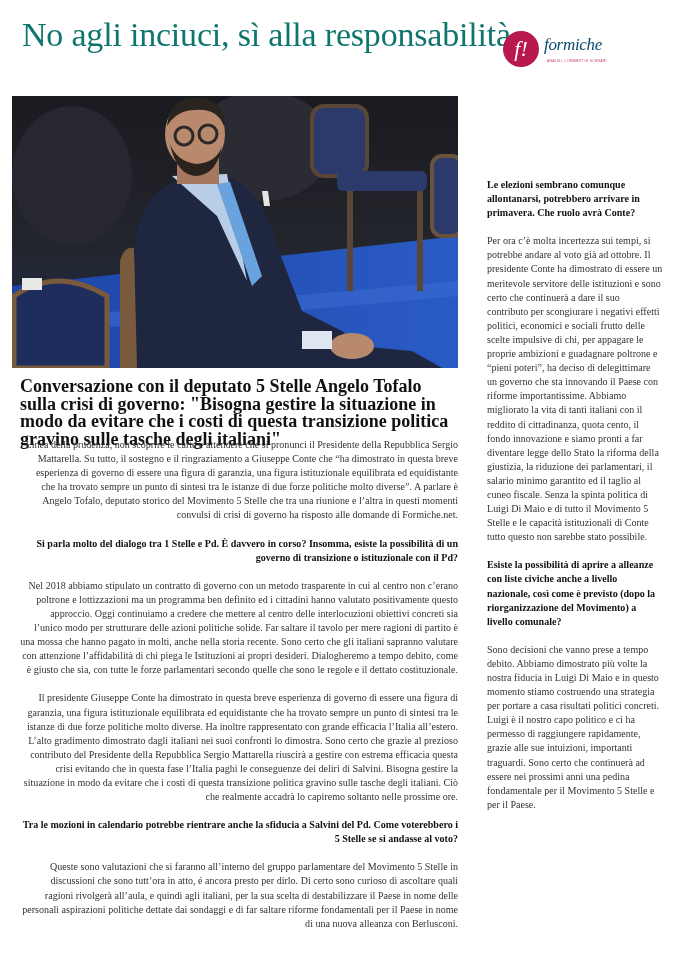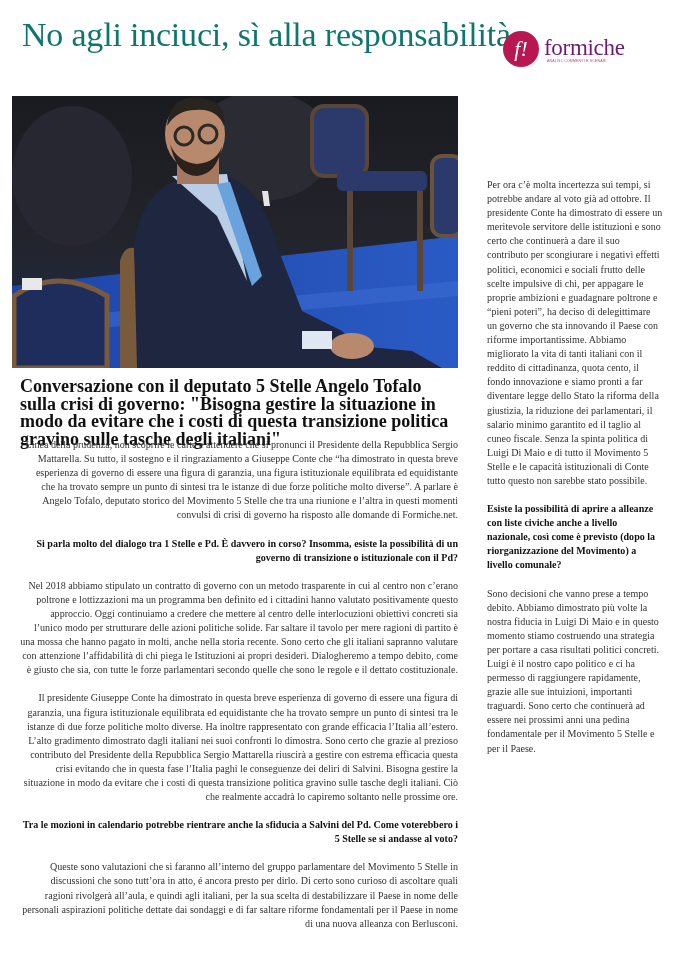--- a/index.html
+++ b/index.html
@@ -4,21 +4,21 @@
   <style>
     html, body { margin:0; padding:0; background:#ffffff; }
     body { width:678px; height:960px; position:relative; overflow:hidden;
       font-family:"Liberation Serif", "DejaVu Serif", serif; color:#222; }
     .title { position:absolute; left:22px; top:18px; width:470px;
       font-size:34px; line-height:33px; color:#0f766e; letter-spacing:-0.2px; }
     .title div { white-space:nowrap; }
     .logo { position:absolute; left:503px; top:31px; width:130px; height:40px; }
     .logo-circle { position:absolute; left:0; top:0; width:36px; height:36px; border-radius:50%;
       background:#b8174f; color:#fff; font-style:italic; font-size:22px; line-height:36px; text-align:center; }
-    .logo-name { position:absolute; left:41px; top:4px; font-size:23px; color:#701a75; letter-spacing:-0.3px; }
+    .logo-name { position:absolute; left:41px; top:4px; font-style:italic; font-size:17px; color:#0c4a6e; letter-spacing:-0.3px; }
     .logo-tag { position:absolute; left:44px; top:28px; font-family:"Liberation Sans", sans-serif; font-size:3.5px; color:#c4457a; letter-spacing:0.2px; white-space:nowrap; }
 
     .photo { position:absolute; left:12px; top:96px; width:446px; height:272px; overflow:hidden;
       background:#1c1d22; }
     .photo svg { display:block; }
 
     .headline { position:absolute; left:20px; top:378px; width:440px; font-weight:bold;
       font-size:18px; line-height:17.5px; color:#111; }
 
     .lcol { position:absolute; left:20px; top:438px; width:438px; font-size:10.05px; line-height:14.1px; color:#333; text-align:justify; }
@@ -95,16 +95,17 @@
 <div class="lcol">
   <p>Linea della prudenza, non scoprire le carte e attendere che si pronunci il Presidente della Repubblica Sergio Mattarella. Su tutto, il sostegno e il ringraziamento a Giuseppe Conte che “ha dimostrato in questa breve esperienza di governo di essere una figura di garanzia, una figura istituzionale equilibrata ed equidistante che ha trovato sempre un punto di sintesi tra le istanze di due forze politiche molto diverse”. A parlare è Angelo Tofalo, deputato storico del Movimento 5 Stelle che tra una riunione e l’altra in questi momenti convulsi di crisi di governo ha risposto alle domande di Formiche.net.</p>
   <p class="q">Si parla molto del dialogo tra 1 Stelle e Pd. È davvero in corso? Insomma, esiste la possibilità di un governo di transizione o istituzionale con il Pd?</p>
   <p>Nel 2018 abbiamo stipulato un contratto di governo con un metodo trasparente in cui al centro non c’erano poltrone e lottizzazioni ma un programma ben definito ed i cittadini hanno valutato positivamente questo approccio. Oggi continuiamo a credere che mettere al centro delle interlocuzioni obiettivi concreti sia l’unico modo per strutturare delle azioni politiche solide. Far saltare il tavolo per mere ragioni di partito è una mossa che hanno pagato in molti, anche nella storia recente. Sono certo che gli italiani sapranno valutare con attenzione l’affidabilità di chi piega le Istituzioni ai propri desideri. Dialogheremo a tempo debito, come è giusto che sia, con tutte le forze parlamentari secondo quelle che sono le regole e il dettato costituzionale.</p>
   <p>Il presidente Giuseppe Conte ha dimostrato in questa breve esperienza di governo di essere una figura di garanzia, una figura istituzionale equilibrata ed equidistante che ha trovato sempre un punto di sintesi tra le istanze di due forze politiche molto diverse. Ha inoltre rappresentato con grande efficacia l’Italia all’estero. L’alto gradimento dimostrato dagli italiani nei suoi confronti lo dimostra. Sono certo che grazie al prezioso contributo del Presidente della Repubblica Sergio Mattarella riuscirà a gestire con estrema efficacia questa crisi evitando che in questa fase l’Italia paghi le conseguenze dei deliri di Salvini. Bisogna gestire la situazione in modo da evitare che i costi di questa transizione politica gravino sulle tasche degli italiani. Ciò che realmente accadrà lo capiremo soltanto nelle prossime ore.</p>
   <p class="q">Tra le mozioni in calendario potrebbe rientrare anche la sfiducia a Salvini del Pd. Come voterebbero i 5 Stelle se si andasse al voto?</p>
   <p>Queste sono valutazioni che si faranno all’interno del gruppo parlamentare del Movimento 5 Stelle in discussioni che sono tutt’ora in atto, é ancora presto per dirlo. Di certo sono curioso di ascoltare quali ragioni rivolgerà all’aula, e quindi agli italiani, per la sua scelta di destabilizzare il Paese in nome delle personali aspirazioni politiche dettate dai sondaggi e di far saltare riforme fondamentali per il Paese in nome di una nuova alleanza con Berlusconi.</p>
 </div>
 
 <div class="rcol">
+  <p class="q">Le elezioni sembrano comunque allontanarsi, potrebbero arrivare in primavera. Che ruolo avrà Conte?</p>
   <p>Per ora c’è molta incertezza sui tempi, si potrebbe andare al voto già ad ottobre. Il presidente Conte ha dimostrato di essere un meritevole servitore delle istituzioni e sono certo che continuerà a dare il suo contributo per scongiurare i negativi effetti politici, economici e sociali frutto delle scelte impulsive di chi, per appagare le proprie ambizioni e guadagnare poltrone e “pieni poteri”, ha deciso di delegittimare un governo che sta innovando il Paese con riforme importantissime. Abbiamo migliorato la vita di tanti italiani con il reddito di cittadinanza, quota cento, il fondo innovazione e siamo pronti a far diventare legge dello Stato la riforma della giustizia, la riduzione dei parlamentari, il salario minimo garantito ed il taglio al cuneo fiscale. Senza la spinta politica di Luigi Di Maio e di tutto il Movimento 5 Stelle e le capacità istituzionali di Conte tutto questo non sarebbe stato possibile.</p>
   <p class="q">Esiste la possibilità di aprire a alleanze con liste civiche anche a livello nazionale, così come è previsto (dopo la riorganizzazione del Movimento) a livello comunale?</p>
   <p>Sono decisioni che vanno prese a tempo debito. Abbiamo dimostrato più volte la nostra fiducia in Luigi Di Maio e in questo momento stiamo costruendo una strategia per portare a casa risultati politici concreti. Luigi è il nostro capo politico e ci ha permesso di raggiungere rapidamente, grazie alle sue intuizioni, importanti traguardi. Sono certo che continuerà ad essere nei prossimi anni una pedina fondamentale per il Movimento 5 Stelle e per il Paese.</p>
 </div>
 
 </body></html>

